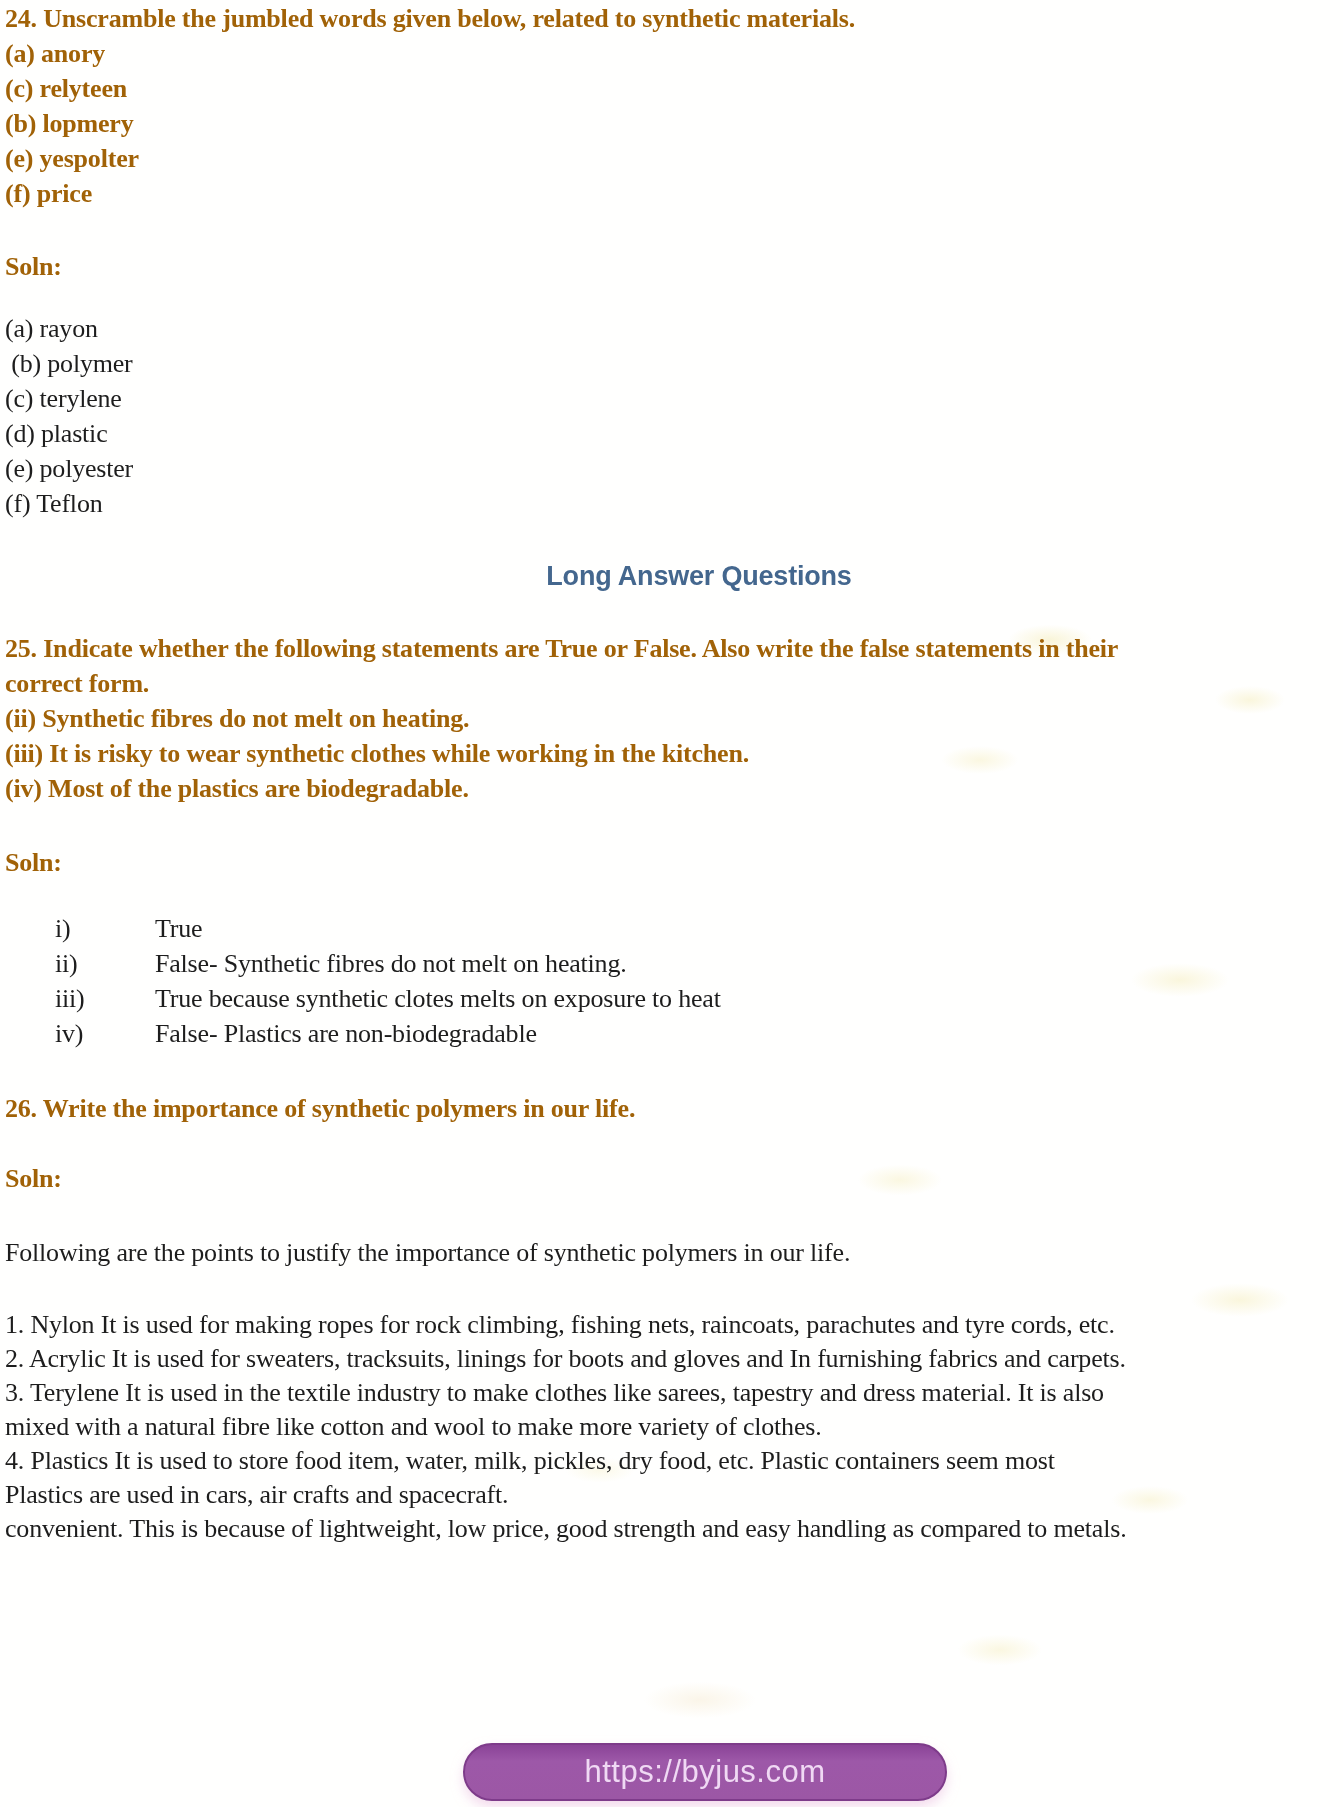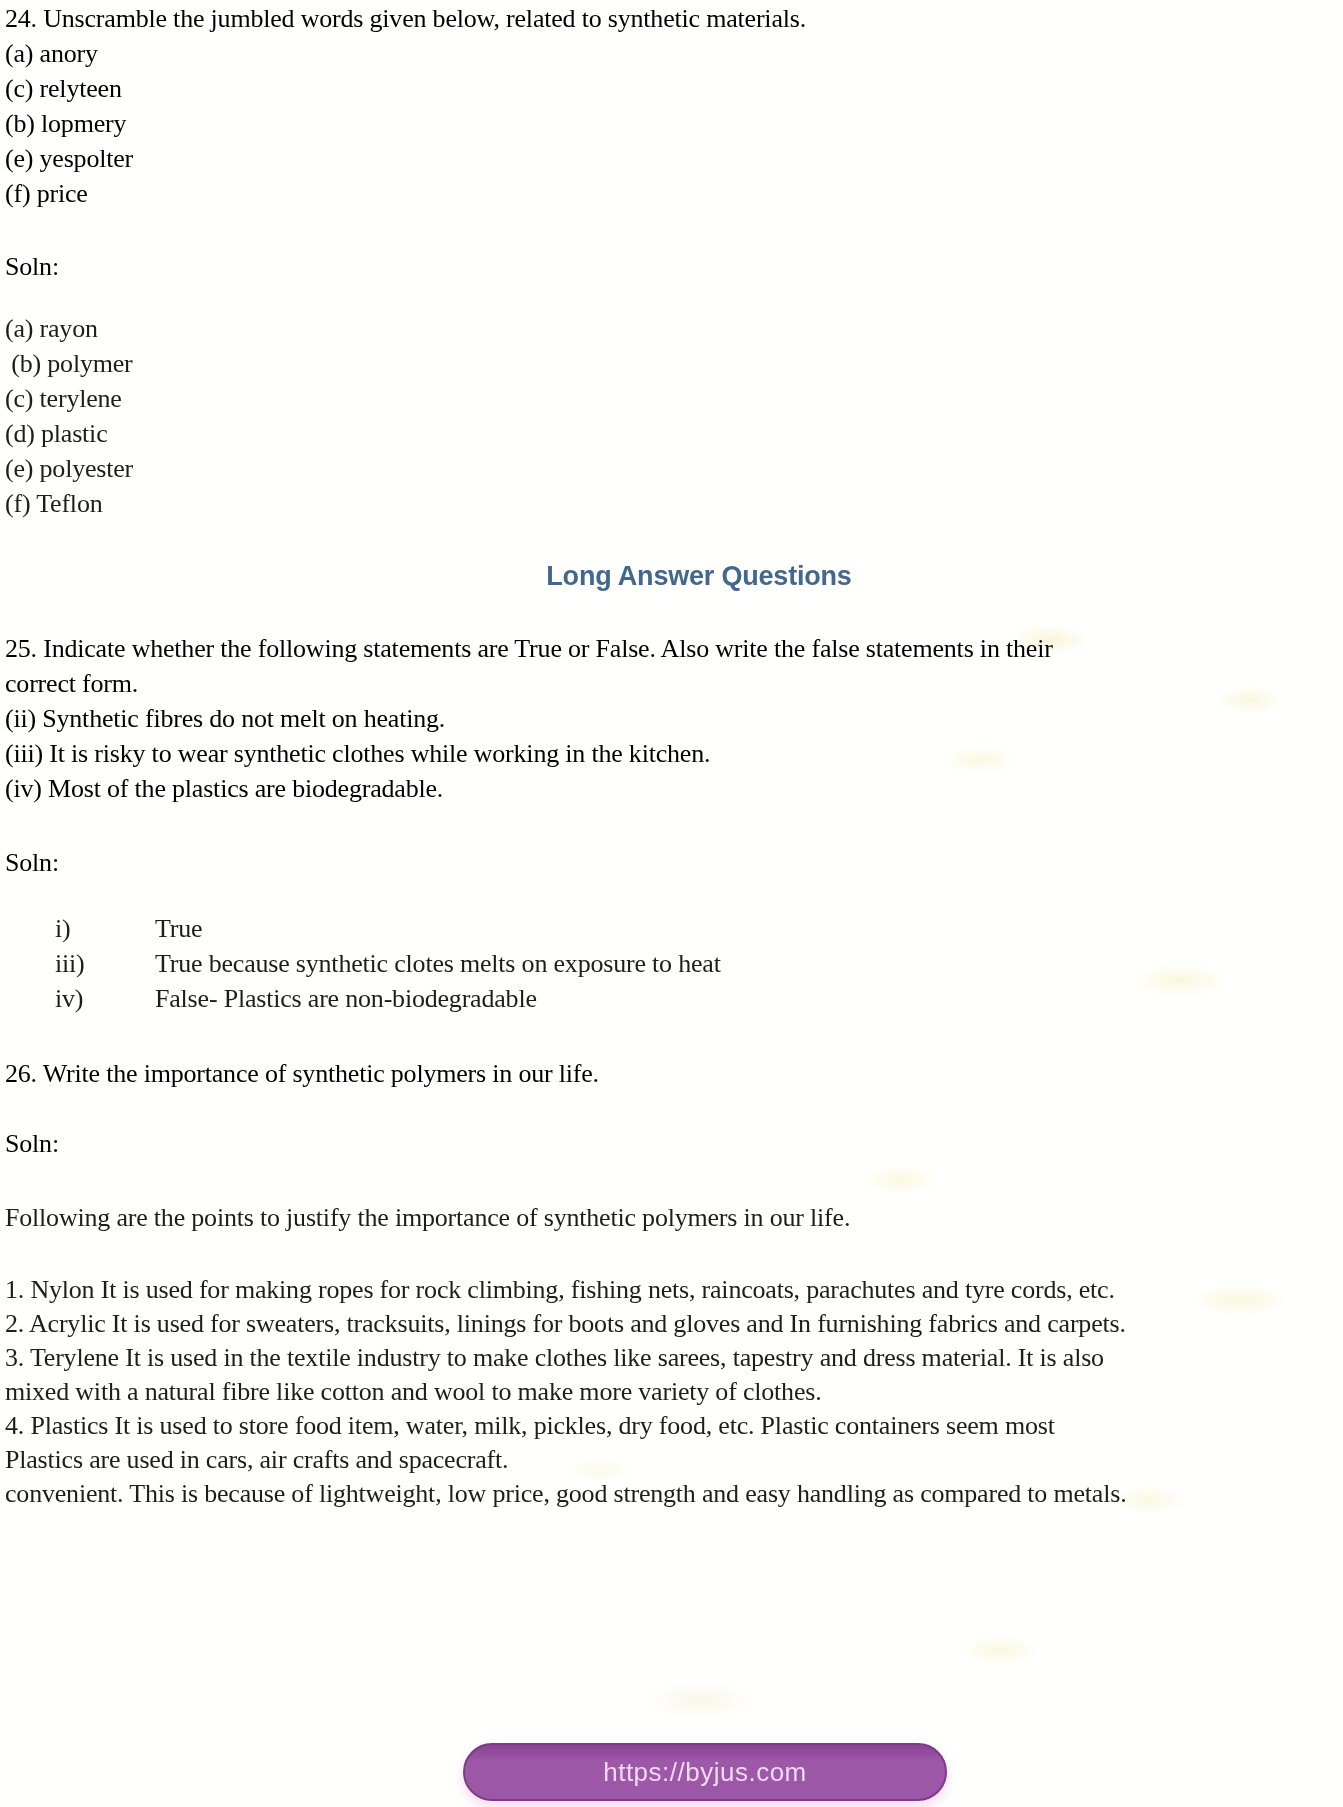--- a/index.html
+++ b/index.html
@@ -35,21 +35,21 @@
   .doc {
     position: relative;
     padding: 1px 4px 0 5px;
     font-size: 26px;
     letter-spacing: -0.2px;
   }
   .line {
     line-height: 35px;
     white-space: pre;
   }
-  .b { font-weight: normal; color: #000000; }
+  .b { font-weight: bold; color: #a16207; }
 
   .soln1    { margin-top: 38px; }
   .answers1 { margin-top: 27px; }
 
   .section-heading {
     margin-top: 38px;
     line-height: 35px;
     text-align: center;
     position: relative;
     left: 27px;
@@ -93,21 +93,21 @@
     border-radius: 29px;
     background: linear-gradient(180deg, #8a4397 0%, #9d58a8 30%, #9c57a5 100%);
     display: flex;
     align-items: center;
     justify-content: center;
     box-shadow: 0 6px 12px rgba(233,190,224,0.55);
     text-decoration: none;
   }
   .footer-pill span {
     font-family: "Liberation Sans", sans-serif;
-    font-size: 26px;
+    font-size: 31px;
     color: #f0d9f4;
     letter-spacing: 0.5px;
   }
 </style>
 </head>
 <body>
 
 <div class="artifact-layer"></div>
 
 <div class="doc">
@@ -143,20 +143,24 @@
   </div>
 
   <div class="line b soln2">Soln:</div>
 
   <div class="soln-list">
     <div class="row">
       <span class="marker">i)</span>
       <span>True</span>
     </div>
     <div class="row">
+      <span class="marker">ii)</span>
+      <span>False- Synthetic fibres do not melt on heating.</span>
+    </div>
+    <div class="row">
       <span class="marker">iii)</span>
       <span>True because synthetic clotes melts on exposure to heat</span>
     </div>
     <div class="row">
       <span class="marker">iv)</span>
       <span>False- Plastics are non-biodegradable</span>
     </div>
   </div>
 
   <div class="line b q26block">26. Write the importance of synthetic polymers in our life.</div>

